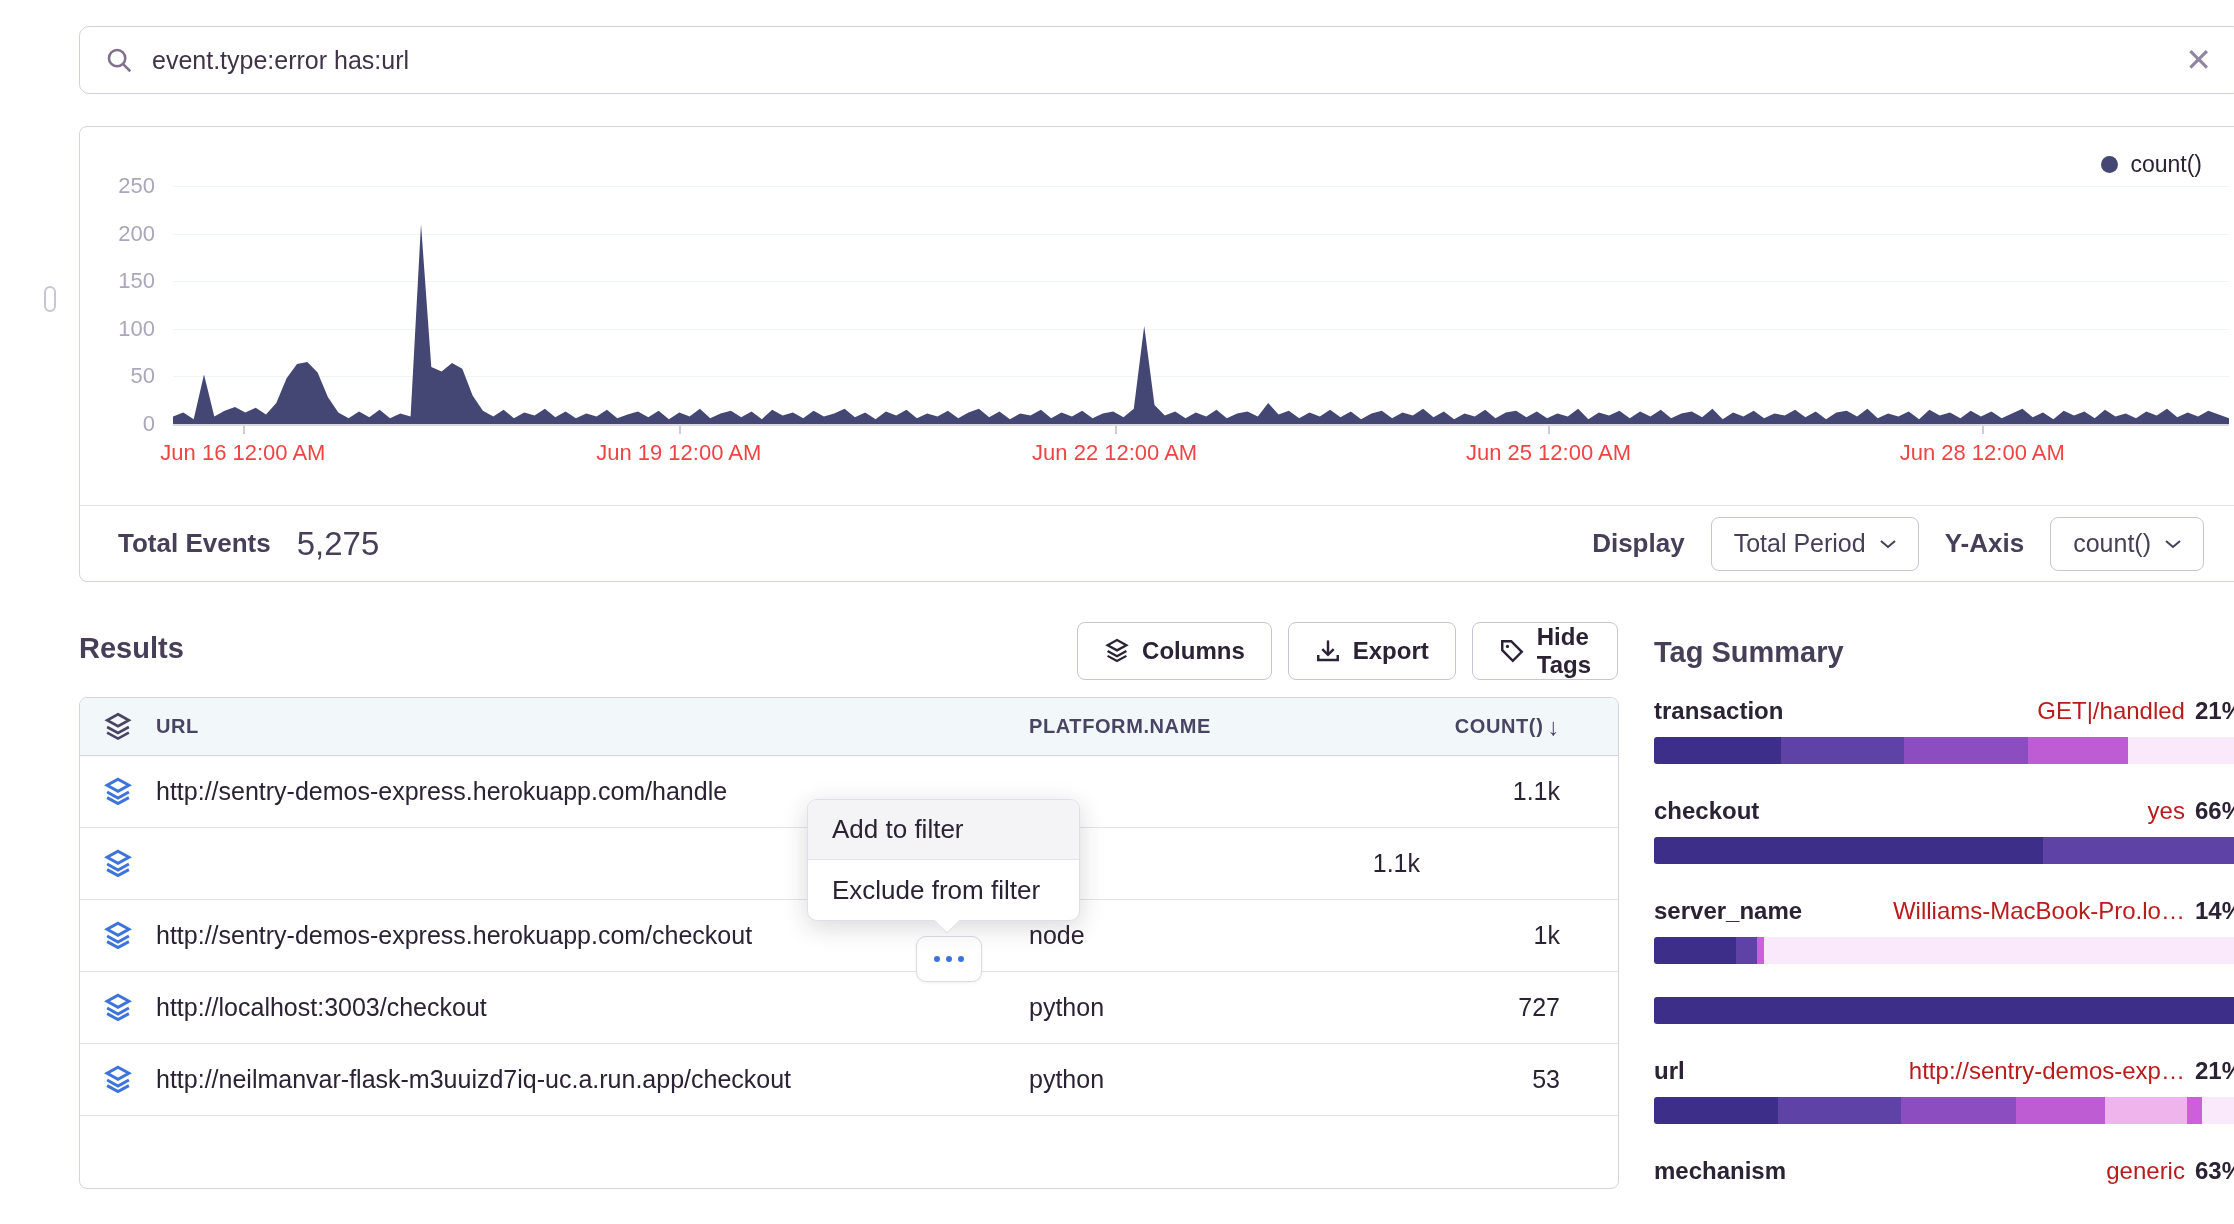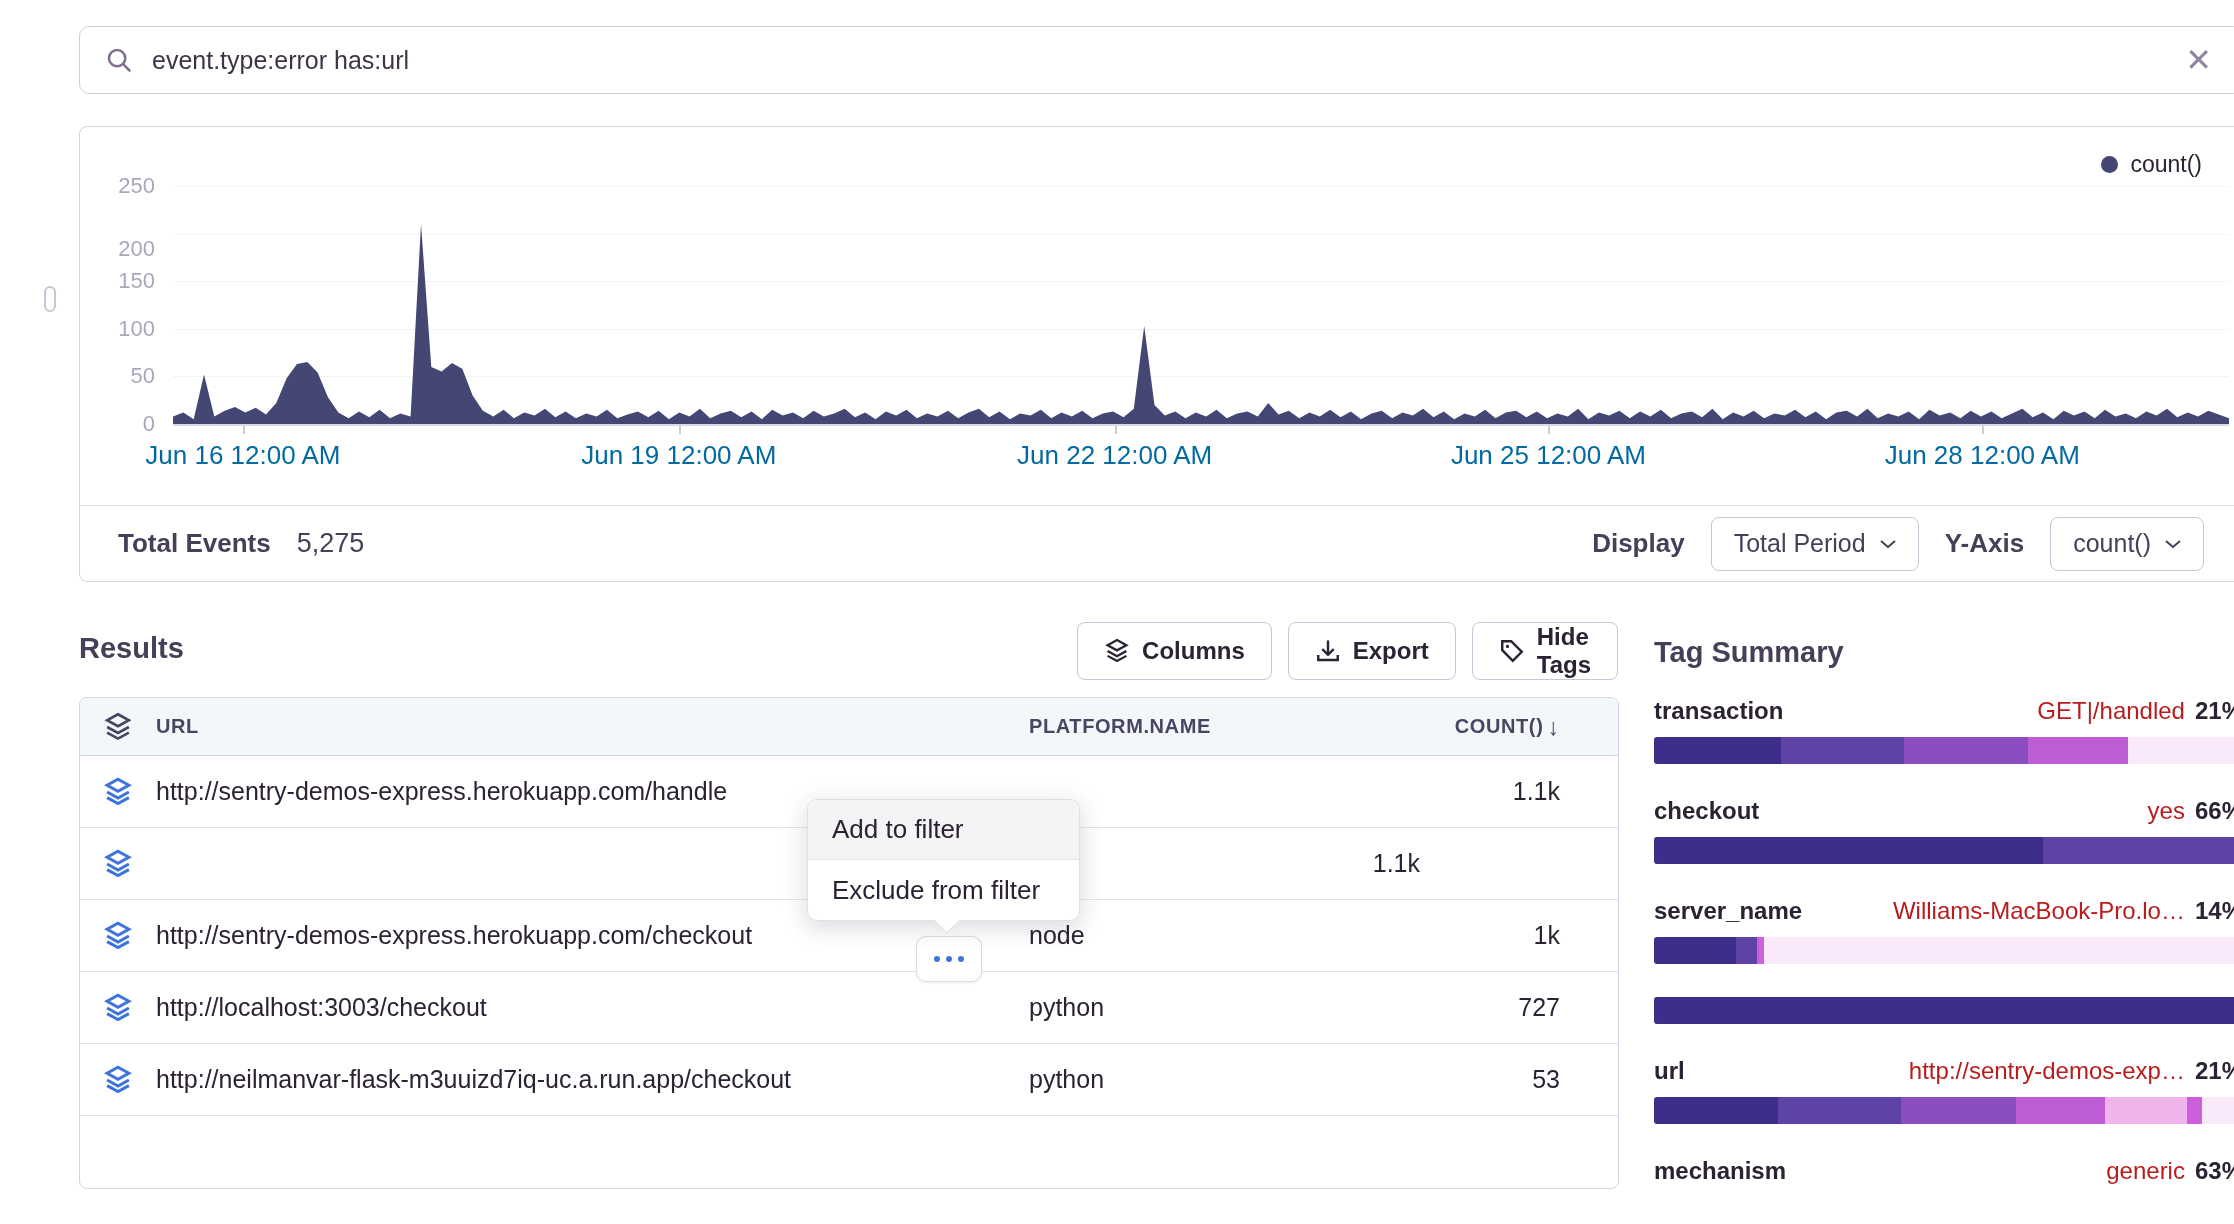--- a/index.html
+++ b/index.html
@@ -20,27 +20,27 @@
 
   
   .chart-panel { left:47px; top:126px; width:2164px; height:456px; border:1px solid #D6D2E1; border-radius:8px; background:#fff; }
   .legend { position:absolute; right:40px; top:24px; display:flex; align-items:center; gap:12px; }
   .legend-dot { width:17px; height:17px; border-radius:50%; background:#444674; }
   .legend-label { font-size:23px; color:#2B2233; }
   .ytick { position:absolute; width:75px; text-align:right; font-size:22px; color:#ACA6BC; transform:translateY(-50%); }
   .gridline { position:absolute; height:1px; background:#EFF5F4; }
   .axisline { position:absolute; height:2px; background:#DBD8E4; }
   .xtick-mark { position:absolute; width:2px; height:8px; background:#CFCBDB; }
-  .xtick { position:absolute; font-size:26px; color:#0369a1; transform:translateX(-50%); white-space:nowrap; }
+  .xtick { position:absolute; font-size:22px; color:#ef4444; transform:translateX(-50%); white-space:nowrap; }
   #chart-svg { position:absolute; }
 
   .chart-footer { position:absolute; left:0; right:0; bottom:0; height:76px; border-top:1px solid #E7E1EC;
     display:flex; align-items:center; padding:0 38px; }
   .tf-label { font-size:26px; font-weight:bold; color:#463F57; }
-  .tf-value { font-size:27px; color:#463F57; margin-left:26px; }
+  .tf-value { font-size:33px; color:#463F57; margin-left:26px; }
   .footer-right { margin-left:auto; display:flex; align-items:center; gap:26px; }
   .dropdown { height:54px; border:1px solid #C9C4D6; border-radius:8px; background:#fff; display:flex;
     align-items:center; gap:14px; padding:0 22px; font-size:25px; color:#463F57; cursor:pointer; }
 
   
   .results-title { left:47px; top:632px; font-size:29px; font-weight:bold; color:#463F57; }
   .results-buttons { top:622px; left:1050px; width:536px; display:flex; justify-content:flex-end; gap:16px; }
   .btn { height:58px; border:1px solid #C9C4D6; border-radius:8px; background:#fff; display:flex; align-items:center;
     gap:12px; padding:0 26px; font-size:24px; font-weight:bold; color:#2B2233; cursor:pointer; }
 
@@ -100,21 +100,21 @@
     <span class="legend-label">count()</span>
   </div>
   <div id="plot">
       <div class="ytick" style="left:0;top:297px">0</div>
       <div class="ytick" style="left:0;top:249.4px">50</div>
       <div class="gridline" style="left:93px;top:249.4px;width:2056px"></div>
       <div class="ytick" style="left:0;top:201.8px">100</div>
       <div class="gridline" style="left:93px;top:201.8px;width:2056px"></div>
       <div class="ytick" style="left:0;top:154.20000000000002px">150</div>
       <div class="gridline" style="left:93px;top:154.20000000000002px;width:2056px"></div>
-      <div class="ytick" style="left:0;top:122px">200</div>
+      <div class="ytick" style="left:0;top:107px">200</div>
       <div class="gridline" style="left:93px;top:106.60000000000002px;width:2056px"></div>
       <div class="ytick" style="left:0;top:59px">250</div>
       <div class="gridline" style="left:93px;top:59px;width:2056px"></div>
       <svg id="chart-svg" style="left:93px;top:59px" width="2056" height="238" viewBox="0 0 2056 238">
              <path d="M0,238 L0.0,230.4 L10.3,226.6 L20.7,233.2 L31.0,188.5 L41.3,230.4 L51.7,224.7 L62.0,220.9 L72.3,226.6 L82.7,221.8 L93.0,228.5 L103.3,217.1 L113.6,192.3 L124.0,178.0 L134.3,176.1 L144.6,186.6 L155.0,211.3 L165.3,226.6 L175.6,232.3 L186.0,225.6 L196.3,231.3 L206.6,223.7 L217.0,232.3 L227.3,227.5 L237.6,230.4 L248.0,38.1 L258.3,180.9 L268.6,185.6 L279.0,177.1 L289.3,182.8 L299.6,209.4 L309.9,224.7 L320.3,230.4 L330.6,223.7 L340.9,232.3 L351.3,226.6 L361.6,229.4 L371.9,222.8 L382.3,231.3 L392.6,225.6 L402.9,232.3 L413.3,227.5 L423.6,230.4 L433.9,223.7 L444.3,232.3 L454.6,228.5 L464.9,225.6 L475.3,231.3 L485.6,224.7 L495.9,233.2 L506.3,226.6 L516.6,230.4 L526.9,222.8 L537.2,232.3 L547.6,227.5 L557.9,224.7 L568.2,231.3 L578.6,225.6 L588.9,233.2 L599.2,223.7 L609.6,229.4 L619.9,226.6 L630.2,232.3 L640.6,224.7 L650.9,230.4 L661.2,227.5 L671.6,222.8 L681.9,231.3 L692.2,226.6 L702.6,233.2 L712.9,225.6 L723.2,229.4 L733.5,223.7 L743.9,232.3 L754.2,227.5 L764.5,230.4 L774.9,224.7 L785.2,232.3 L795.5,226.6 L805.9,222.8 L816.2,231.3 L826.5,225.6 L836.9,233.2 L847.2,227.5 L857.5,229.4 L867.9,223.7 L878.2,232.3 L888.5,226.6 L898.9,230.4 L909.2,224.7 L919.5,232.3 L929.8,227.5 L940.2,225.6 L950.5,231.3 L960.8,222.8 L971.2,139.9 L981.5,219.0 L991.8,229.4 L1002.2,225.6 L1012.5,232.3 L1022.8,226.6 L1033.2,230.4 L1043.5,223.7 L1053.8,232.3 L1064.2,227.5 L1074.5,225.6 L1084.8,230.4 L1095.2,217.1 L1105.5,228.5 L1115.8,224.7 L1126.2,232.3 L1136.5,226.6 L1146.8,230.4 L1157.1,223.7 L1167.5,231.3 L1177.8,225.6 L1188.1,233.2 L1198.5,227.5 L1208.8,224.7 L1219.1,232.3 L1229.5,226.6 L1239.8,229.4 L1250.1,222.8 L1260.5,231.3 L1270.8,225.6 L1281.1,233.2 L1291.5,227.5 L1301.8,230.4 L1312.1,223.7 L1322.5,232.3 L1332.8,226.6 L1343.1,224.7 L1353.4,231.3 L1363.8,225.6 L1374.1,232.3 L1384.4,227.5 L1394.8,230.4 L1405.1,222.8 L1415.4,233.2 L1425.8,226.6 L1436.1,229.4 L1446.4,224.7 L1456.8,232.3 L1467.1,225.6 L1477.4,230.4 L1487.8,223.7 L1498.1,232.3 L1508.4,227.5 L1518.8,225.6 L1529.1,231.3 L1539.4,222.8 L1549.7,233.2 L1560.1,226.6 L1570.4,230.4 L1580.7,224.7 L1591.1,232.3 L1601.4,227.5 L1611.7,229.4 L1622.1,223.7 L1632.4,231.3 L1642.7,225.6 L1653.1,233.2 L1663.4,226.6 L1673.7,224.7 L1684.1,230.4 L1694.4,222.8 L1704.7,232.3 L1715.1,227.5 L1725.4,230.4 L1735.7,225.6 L1746.1,233.2 L1756.4,223.7 L1766.7,229.4 L1777.0,226.6 L1787.4,232.3 L1797.7,224.7 L1808.0,230.4 L1818.4,225.6 L1828.7,232.3 L1839.0,227.5 L1849.4,222.8 L1859.7,231.3 L1870.0,226.6 L1880.4,233.2 L1890.7,224.7 L1901.0,229.4 L1911.4,225.6 L1921.7,232.3 L1932.0,223.7 L1942.4,230.4 L1952.7,227.5 L1963.0,232.3 L1973.3,225.6 L1983.7,229.4 L1994.0,222.8 L2004.3,231.3 L2014.7,226.6 L2025.0,230.4 L2035.3,224.7 L2045.7,228.5 L2056.0,232.3 L2056,238 Z" fill="#444674"></path>
       </svg>
       <div class="axisline" style="left:93px;top:297px;width:2056px"></div>
       <div class="xtick-mark" style="left:162.904px;top:299px"></div>
       <div class="xtick" style="left:162.904px;top:313px">Jun 16 12:00 AM</div>
       <div class="xtick-mark" style="left:598.7760000000001px;top:299px"></div>

